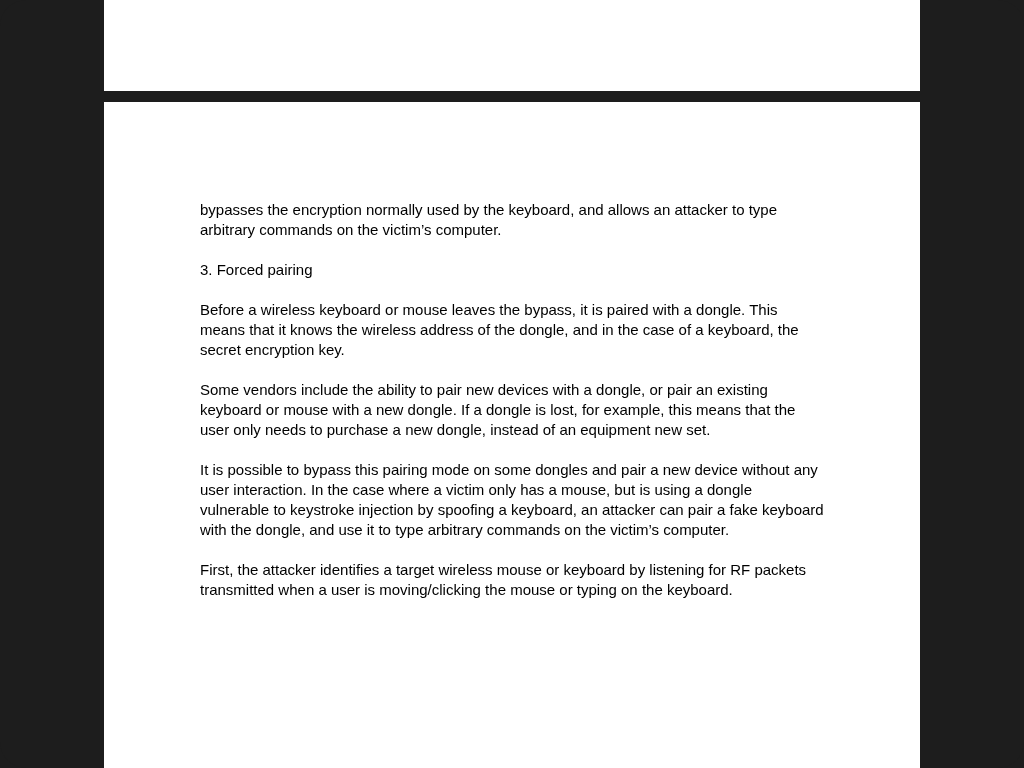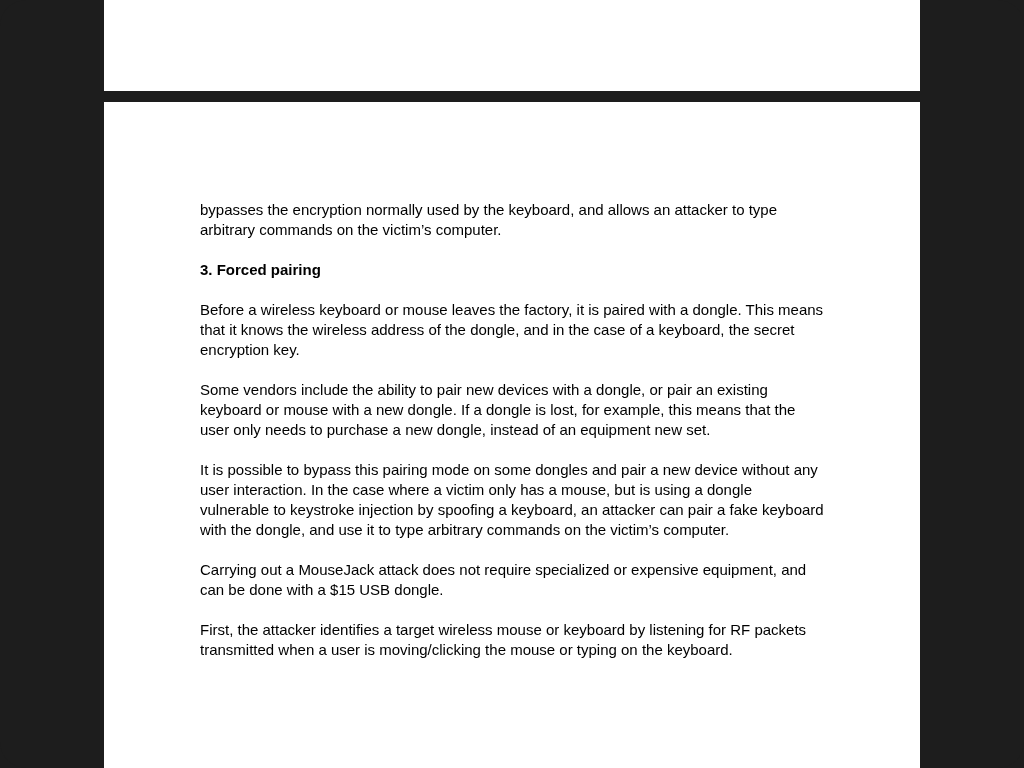--- a/index.html
+++ b/index.html
@@ -36,45 +36,44 @@
     padding: 98px 96px 0 96px;
     font-size: 15px;
     line-height: 20px;
     color: #000000;
     -webkit-font-smoothing: antialiased;
   }
   .doc-block {
     margin: 0 0 20px 0;
   }
   .doc-block.heading {
-    font-weight: bold;
+    font-weight: normal;
   }
 </style>
 </head>
 <body>
 
 <div class="viewport">
 
   <div class="paper paper-prev"></div>
 
   <div class="paper paper-current">
     <div class="doc-content">
 
       <div class="doc-block para">bypasses the encryption normally used by the keyboard, and allows an attacker to type arbitrary commands on the victim’s computer.</div>
 
       <div class="doc-block heading">3. Forced pairing</div>
 
-      <div class="doc-block para">Before a wireless keyboard or mouse leaves the factory, it is paired with a dongle. This means that it knows the wireless address of the dongle, and in the case of a keyboard, the secret encryption key.</div>
+      <div class="doc-block para">Before a wireless keyboard or mouse leaves the bypass, it is paired with a dongle. This means that it knows the wireless address of the dongle, and in the case of a keyboard, the secret encryption key.</div>
 
       <div class="doc-block para">Some vendors include the ability to pair new devices with a dongle, or pair an existing keyboard or mouse with a new dongle. If a dongle is lost, for example, this means that the user only needs to purchase a new dongle, instead of an equipment new set.</div>
 
 
       <div class="doc-block para">It is possible to bypass this pairing mode on some dongles and pair a new device without any user interaction. In the case where a victim only has a mouse, but is using a dongle vulnerable to keystroke injection by spoofing a keyboard, an attacker can pair a fake keyboard with the dongle, and use it to type arbitrary commands on the victim’s computer.</div>
 
 
-      <div class="doc-block para">Carrying out a MouseJack attack does not require specialized or expensive equipment, and can be done with a $15 USB dongle.</div>
 
       <div class="doc-block para">First, the attacker identifies a target wireless mouse or keyboard by listening for RF packets transmitted when a user is moving/clicking the mouse or typing on the keyboard.</div>
 
     </div>
   </div>
 
 </div>
 
 </body></html>

